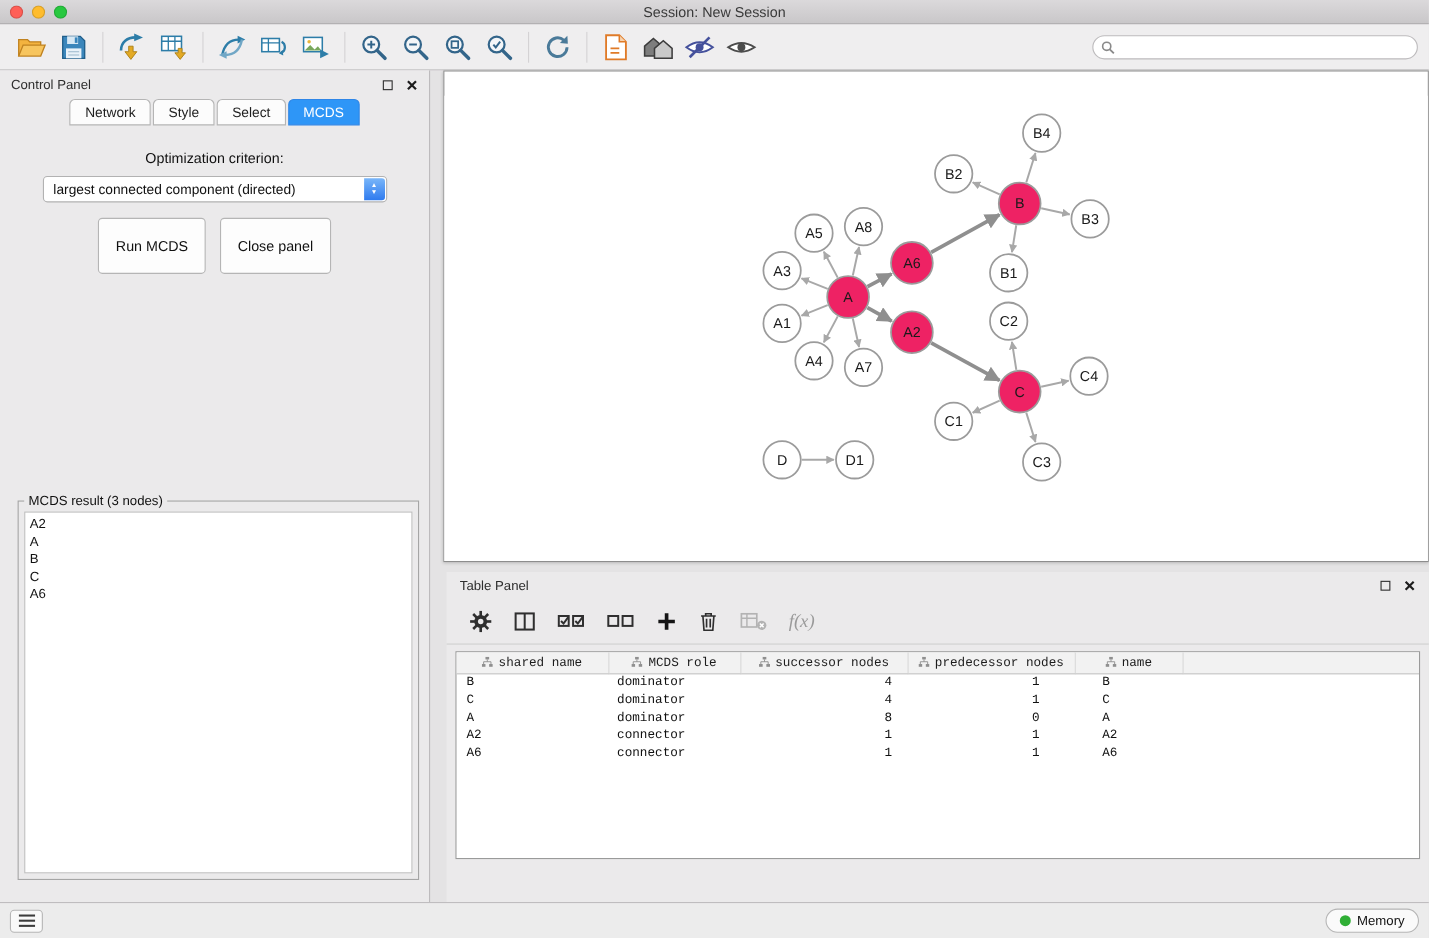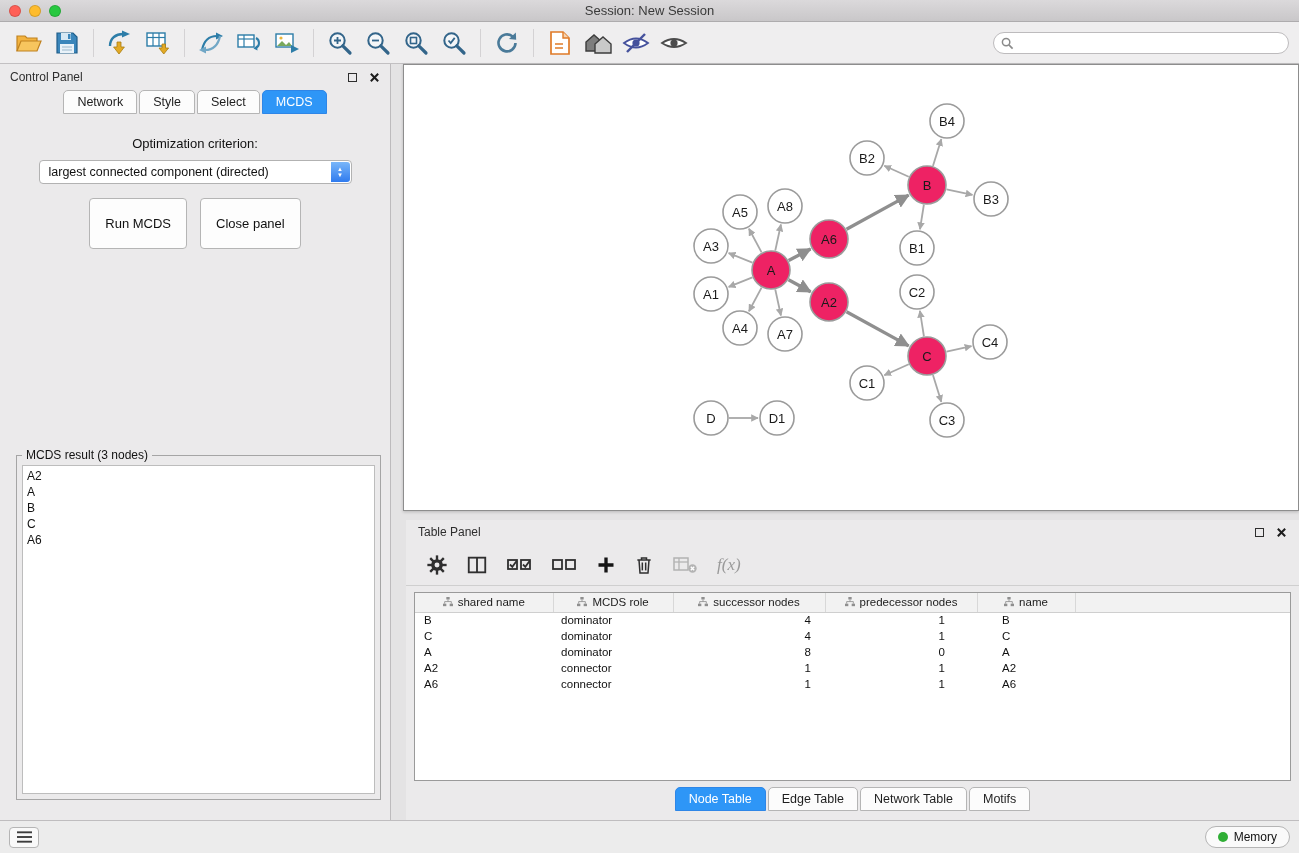--- a/index.html
+++ b/index.html
@@ -59,21 +59,21 @@
   .nw-canvas { position:absolute; top:22px; left:0; right:0; bottom:0; background:#fff; }
   #graph-svg { width:100%; height:100%; display:block; }
   .graph-label { font-family:"Liberation Sans",sans-serif; font-size:13px; }
 
   
   .table-panel { position:absolute; left:406px; top:520px; width:893px; height:300px; background:#ebeaeb; }
   .tp-header { height:24px; display:flex; align-items:center; padding:0 12px; font-size:12px; color:#2e2e2e; }
   .tp-toolbar { height:42px; display:flex; align-items:center; gap:18px; padding-left:20px; border-bottom:1px solid #cfcfcf; }
   .tp-tool { display:flex; align-items:center; justify-content:center; }
   .fx-label { font-family:"Liberation Serif",serif; font-style:italic; font-size:17px; color:#9a9a9a; }
-  .tp-table-wrap { margin:6px 8px 0; height:189px; border:1px solid #9a9a9a; background:#fff; overflow:hidden; }
+  .tp-table-wrap { margin:6px 8px 0; height:189px; border:1px solid #9a9a9a; background:#fff; overflow:hidden;font-family:Liberation Mono, monospace; }
   table.node-table { border-collapse:collapse; table-layout:fixed; width:100%; }
   table.node-table th { height:19px; background:#f2f2f2; border-right:1px solid #d8d8d8; border-bottom:1px solid #cfcfcf;
     font-size:11.5px; font-weight:normal; color:#1c1c1c; }
   table.node-table th.filler { border-right:none; }
   .th-flex { display:flex; align-items:center; justify-content:center; gap:5px; }
   table.node-table td { height:16px; font-size:11.5px; color:#111; white-space:nowrap; overflow:hidden; }
   td.c0 { padding-left:9px; } td.c1 { padding-left:8px; }
   td.c2 { text-align:right; padding-right:14px; } td.c3 { text-align:right; padding-right:32px; }
   td.c4 { padding-left:25px; }
   table.node-table th:nth-child(1){ width:138px; } table.node-table th:nth-child(2){ width:120px; }
@@ -584,26 +584,20 @@
               <td class="c0">A6</td>
               <td class="c1">connector</td>
               <td class="c2">1</td>
               <td class="c3">1</td>
               <td class="c4">A6</td>
               <td></td>
             </tr>
           </tbody>
       </table>
     </div>
-    <div class="tp-tabs" id="tp-tabs">
-        <div class="tab active">Node Table</div>
-        <div class="tab">Edge Table</div>
-        <div class="tab">Network Table</div>
-        <div class="tab">Motifs</div>
-      </div>
   </div>
 
   <div class="statusbar">
     <div class="list-btn">
       <svg width="15" height="12" viewBox="0 0 16 12">
         <rect y="0" width="16" height="2" fill="#3c3c3c"></rect>
         <rect y="5" width="16" height="2" fill="#3c3c3c"></rect>
         <rect y="10" width="16" height="2" fill="#3c3c3c"></rect>
       </svg>
     </div>

